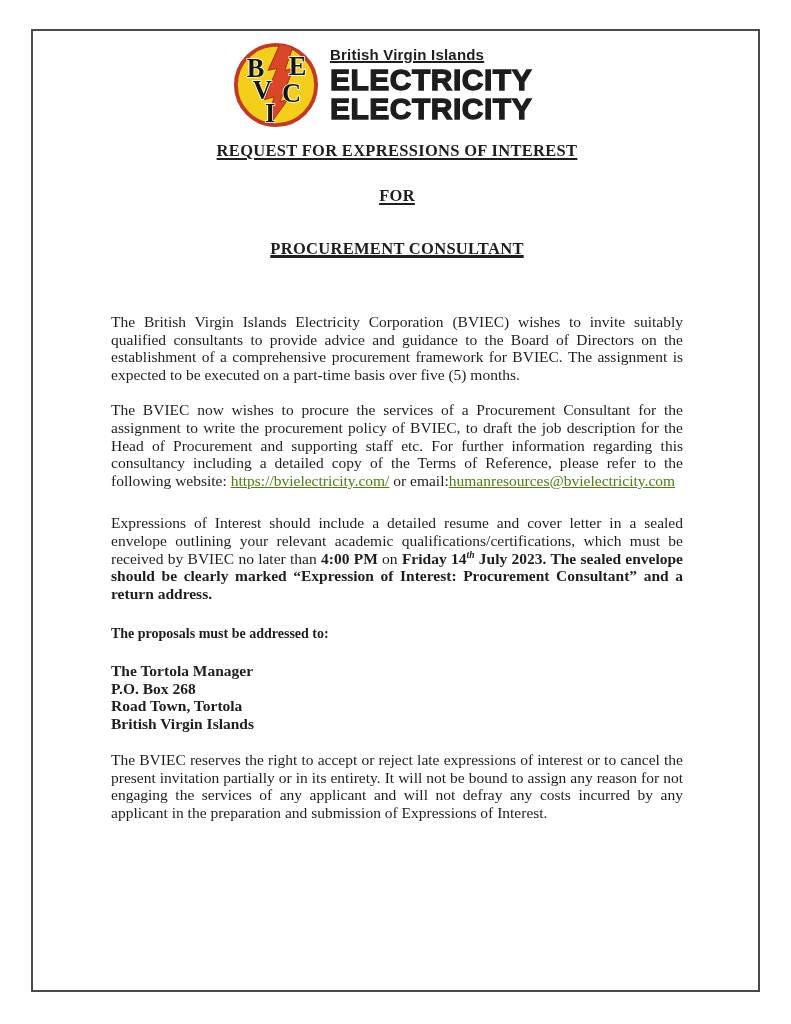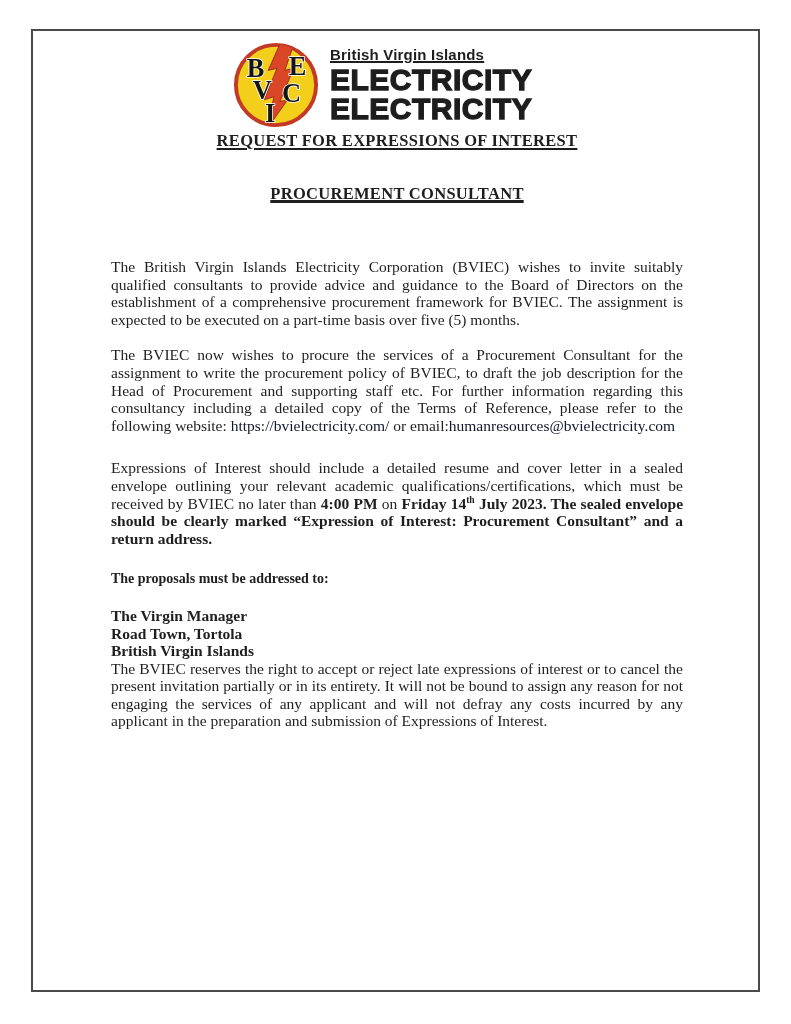--- a/index.html
+++ b/index.html
@@ -70,56 +70,58 @@
     text-align: center;
     font-weight: bold;
     font-size: 16.5px;
     letter-spacing: 0.3px;
   }
   .doc-heading .u {
     text-decoration: underline;
     text-decoration-thickness: 1.5px;
     text-underline-offset: 2px;
   }
-  .h-title { margin-top: 2px; }
+  .h-title { margin-top: 12px; }
   .h-for { margin-top: 25px; }
   .h-subtitle { margin-top: 33px; text-decoration: underline; }
   
   .para {
     font-size: 15.5px;
     line-height: 17.6px;
     text-align: justify;
   }
   .p1 { margin-top: 54px; }
   .p2 { margin-top: 18px; }
   .p3 { margin-top: 25px; }
-  .p5 { }
+  .p5 { margin-top: 19px; }
   .bold { font-weight: bold; }
   .addr-heading {
     margin-top: 23px;
     font-size: 14px;
     line-height: 17.6px;
     font-weight: bold;
   }
   .addr-block {
     margin-top: 19px;
     font-size: 15.5px;
     line-height: 17.6px;
     font-weight: bold;
   }
   a.doc-link {
-    color: #0f172a;
+    color: #4d7c0f;
+    text-decoration: underline;
     cursor: pointer;
     margin-top: 28px;
   }
   sup.ord {
     font-size: 0.62em;
     vertical-align: super;
     line-height: 0;
     font-weight: bold;
+    font-style: italic;
   }
 </style>
 </head>
 <body>
 
 <div class="page">
   <div class="frame">
     <div class="content">
 
       <div class="logo">
@@ -140,33 +142,37 @@
         <div class="logo-textblock">
           <div class="logo-region">British Virgin Islands</div>
           <div class="logo-org">ELECTRICITY</div>
           <div class="logo-org">ELECTRICITY</div>
         </div>
       </div>
 
       <div class="doc-heading h-title">
         <span class="u">REQUEST FOR EXPRESSIONS OF INTEREST</span>
       </div>
+      <div class="doc-heading h-for">
+        <span class="u">FOR</span>
+      </div>
       <div class="doc-heading h-subtitle">
         <span class="u">PROCUREMENT CONSULTANT</span>
       </div>
 
       <p class="para p1">The British Virgin Islands Electricity Corporation (BVIEC) wishes to invite suitably qualified consultants to provide advice and guidance to the Board of Directors on the establishment of a comprehensive procurement framework for BVIEC. The assignment is expected to be executed on a part-time basis over five (5) months.</p>
 
       <p class="para p2"><span>The BVIEC now wishes to procure the services of a Procurement Consultant for the assignment to write the procurement policy of BVIEC, to draft the job description for the Head of Procurement and supporting staff etc. For further information regarding this consultancy including a detailed copy of the Terms of Reference, please refer to the following website: </span><a class="doc-link">https://bvielectricity.com/</a><span> or email:</span><a class="doc-link">humanresources@bvielectricity.com</a></p>
 
       <p class="para p3"><span>Expressions of Interest should include a detailed resume and cover letter in a sealed envelope outlining your relevant academic qualifications/certifications, which must be received by BVIEC no later than </span><span class="bold">4:00 PM</span><span> on </span><span class="bold">Friday 14</span><sup class="ord">th</sup><span class="bold"> July 2023. The sealed envelope should be clearly marked “Expression of Interest: Procurement Consultant” and a return address.</span></p>
 
       <div class="addr-heading">The proposals must be addressed to:</div>
       <div class="addr-block">
-        <div>The Virgin Manager</div>
+        <div>The Tortola Manager</div>
+        <div>P.O. Box 268</div>
         <div>Road Town, Tortola</div>
         <div>British Virgin Islands</div>
       </div>
 
       <p class="para p5">The BVIEC reserves the right to accept or reject late expressions of interest or to cancel the present invitation partially or in its entirety. It will not be bound to assign any reason for not engaging the services of any applicant and will not defray any costs incurred by any applicant in the preparation and submission of Expressions of Interest.</p>
 
     </div>
   </div>
 </div>
 

